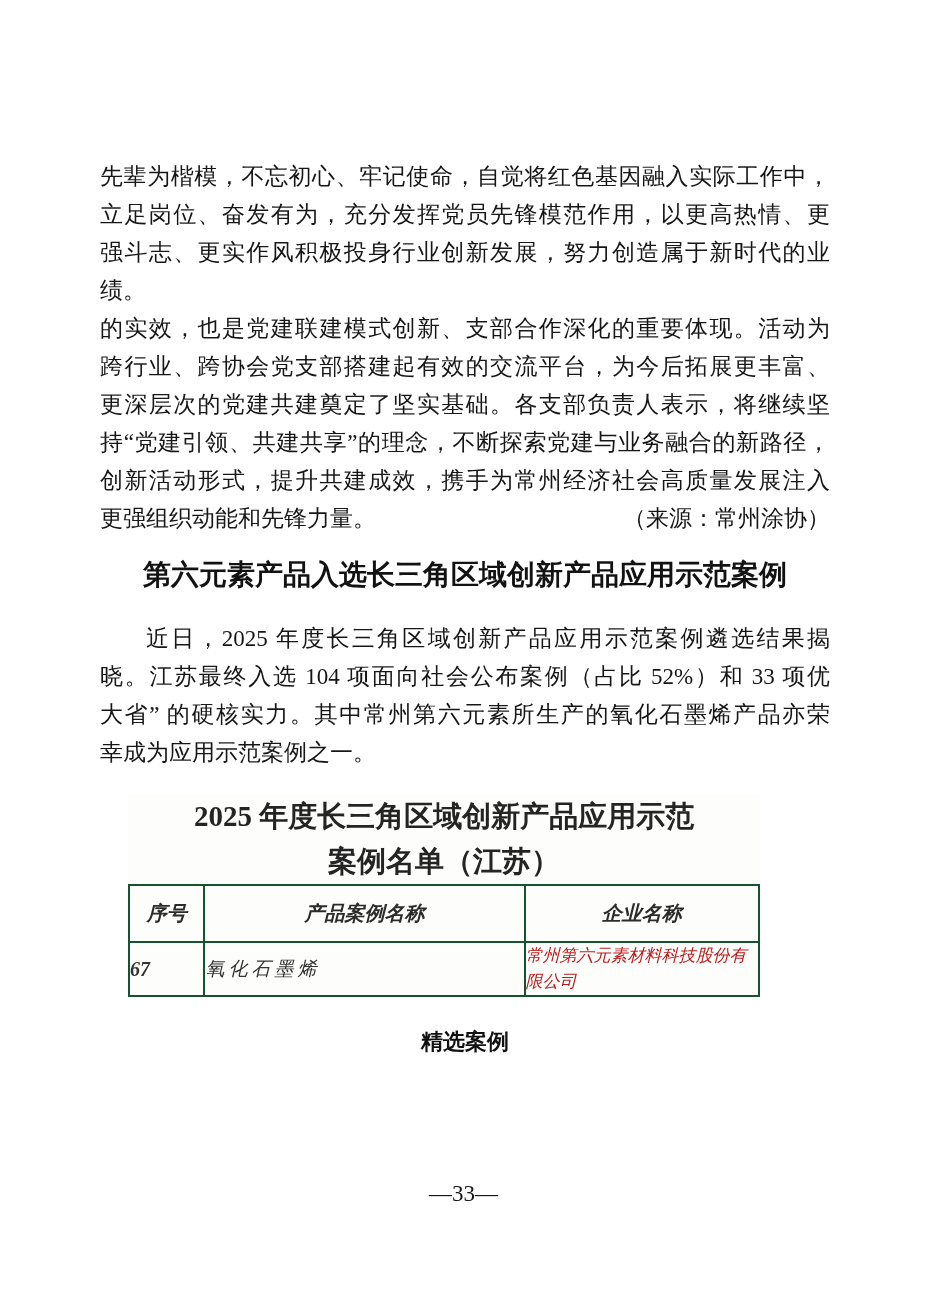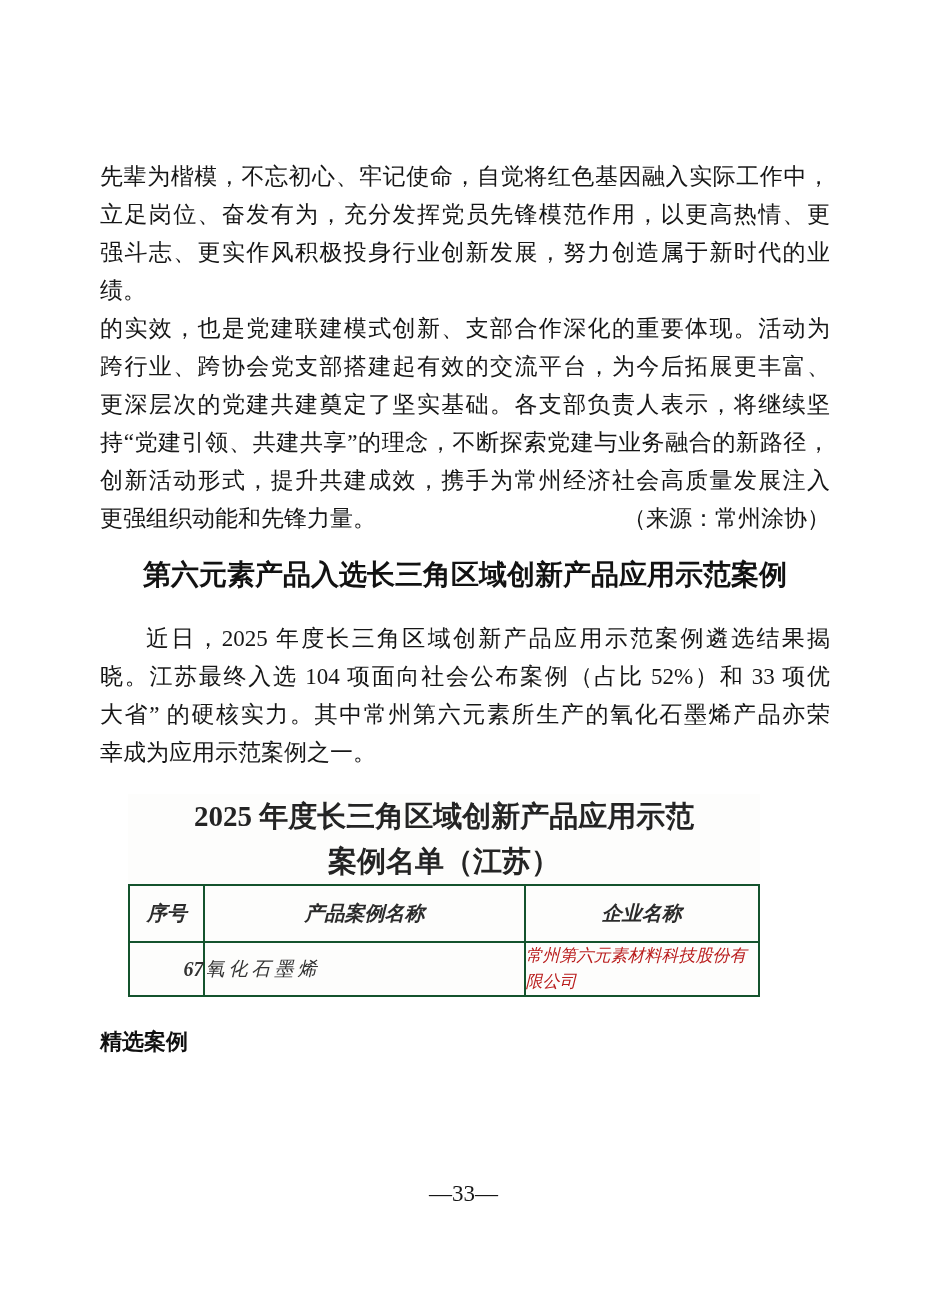--- a/index.html
+++ b/index.html
@@ -77,21 +77,21 @@
   table.caselist th {
     font-family:"Liberation Sans","DejaVu Sans",sans-serif;
     font-size:20px;
     font-weight:bold;
     height:55px;
     text-align:center;
     color:#2b2b2b;
   }
   td.cell-no {
     height:49px;
-    text-align:right;
+    text-align:left;
     font-weight:bold;
     font-size:20px;
     color:#333333;
   }
   td.cell-prod {
     font-size:19px;
     letter-spacing:4px;
     padding-left:13px;
     color:#333333;
   }
@@ -101,20 +101,21 @@
     padding:4px 8px 4px 10px;
     color:#b91c1c;
   }
   .subhead {
     margin-top:30px;
     font-family:"Liberation Sans","DejaVu Sans",sans-serif;
     font-weight:bold;
     font-size:22px;
     line-height:30px;
     color:#101010;
+    text-align:center;
   }
   .footer {
     position:absolute;
     left:0; top:1180px;
     width:927px;
     text-align:center;
     font-size:23px;
     line-height:28px;
     color:#161616;
   }

